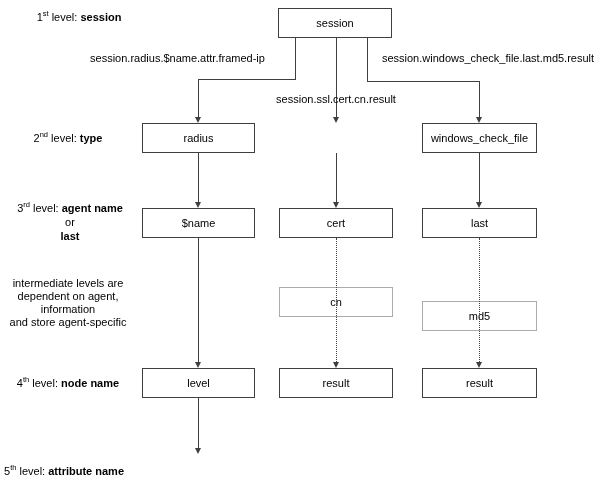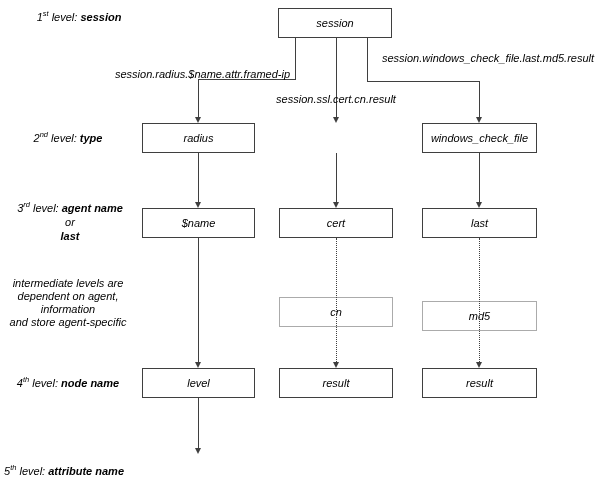--- a/index.html
+++ b/index.html
@@ -8,21 +8,20 @@
     background: #ffffff;
     font-family: "Liberation Sans", sans-serif;
     color: #000000;
   }
   #canvas {
     position: relative;
     width: 600px;
     height: 495px;
     background: #ffffff;
     overflow: hidden;
-    font-style: italic;
   }
   .box {
     position: absolute;
     box-sizing: border-box;
     height: 30px;
     border: 1px solid #3f3f3f;
     background: #ffffff;
     display: flex;
     align-items: center;
     justify-content: center;
@@ -113,21 +112,21 @@
   <div class="side-label" style="left:0px; top:376px; width:136px;"><span>4</span><sup>th</sup>
     <span>level:</span>
     <strong>node name</strong>
   </div>
 
   <div class="side-label" style="left:0px; top:464px; width:128px;"><span>5</span><sup>th</sup>
     <span>level:</span>
     <strong>attribute name</strong>
   </div>
 
-  <div class="edge-label" style="left:110px; top:52px; width:185px;margin-top:16px;">session.radius.$name.attr.framed-ip</div>
+  <div class="edge-label" style="left:85px; top:52px; width:185px;">session.radius.$name.attr.framed-ip</div>
   <div class="edge-label" style="left:380px; top:52px; width:216px;">session.windows_check_file.last.md5.result</div>
   <div class="edge-label" style="left:260px; top:93px; width:152px;">session.ssl.cert.cn.result</div>
 
   <div class="vline" style="left:295px; top:38px; height:41px;"></div>
   <div class="hline" style="left:198px; top:79px; width:98px;"></div>
   <div class="vline" style="left:198px; top:79px; height:38px;"></div>
   <div class="arrow" style="left:195px; top:117px;"></div>
 
   <div class="vline" style="left:336px; top:38px; height:79px;"></div>
   <div class="arrow" style="left:333px; top:117px;"></div>
@@ -160,21 +159,21 @@
 
   <div class="box" style="left:278px; top:8px; width:114px;">session</div>
 
   <div class="box" style="left:142px; top:123px; width:113px;">radius</div>
   <div class="box" style="left:142px; top:208px; width:113px;">$name</div>
 
   <div class="box" style="left:422px; top:123px; width:115px;">windows_check_file</div>
   <div class="box" style="left:279px; top:208px; width:114px;">cert</div>
   <div class="box" style="left:422px; top:208px; width:115px;">last</div>
 
-  <div class="box light" style="left:279px; top:297px; width:114px;">cn</div>
+  <div class="box light" style="left:279px; top:287px; width:114px;">cn</div>
   <div class="box light" style="left:422px; top:301px; width:115px;">md5</div>
 
   <div class="box" style="left:142px; top:368px; width:113px;">level</div>
   <div class="box" style="left:279px; top:368px; width:114px;">result</div>
   <div class="box" style="left:422px; top:368px; width:115px;">result</div>
 
 
 </div>
 
 </body></html>

